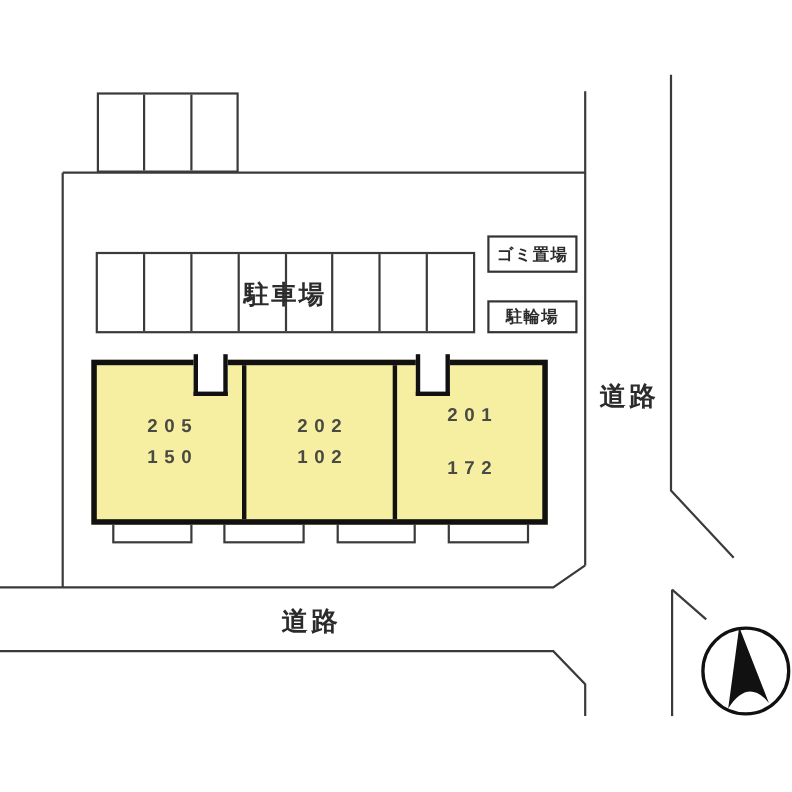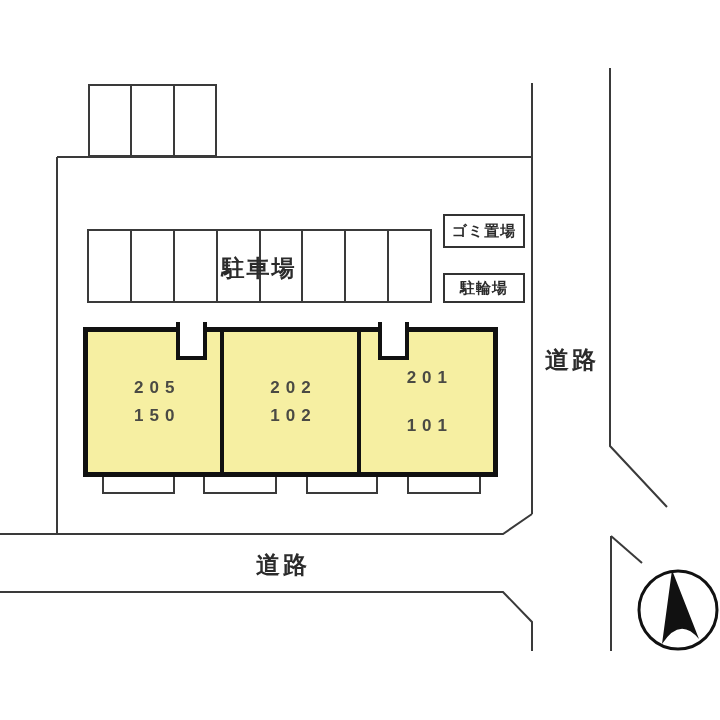--- a/index.html
+++ b/index.html
@@ -99,21 +99,21 @@
     <div class="unit">
       <div class="unit-num">205</div>
       <div class="unit-num">150</div>
     </div>
     <div class="unit">
       <div class="unit-num">202</div>
       <div class="unit-num">102</div>
     </div>
     <div class="unit">
       <div class="unit-num">201</div>
-      <div class="unit-num">101</div>
+      <div class="unit-num">172</div>
     </div>
   </div>
 
   <div class="abs notch" style="left:176px;"></div>
   <div class="abs notch" style="left:378px;"></div>
 
   <div class="abs floating-label road-label" style="left:572px;top:360px;">道路</div>
   <div class="abs floating-label road-label" style="left:283px;top:565px;">道路</div>
 
 </div>

